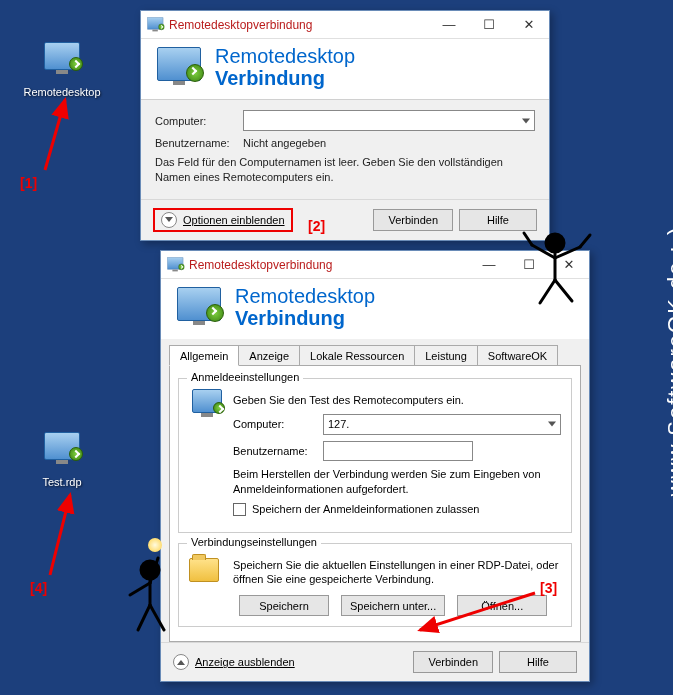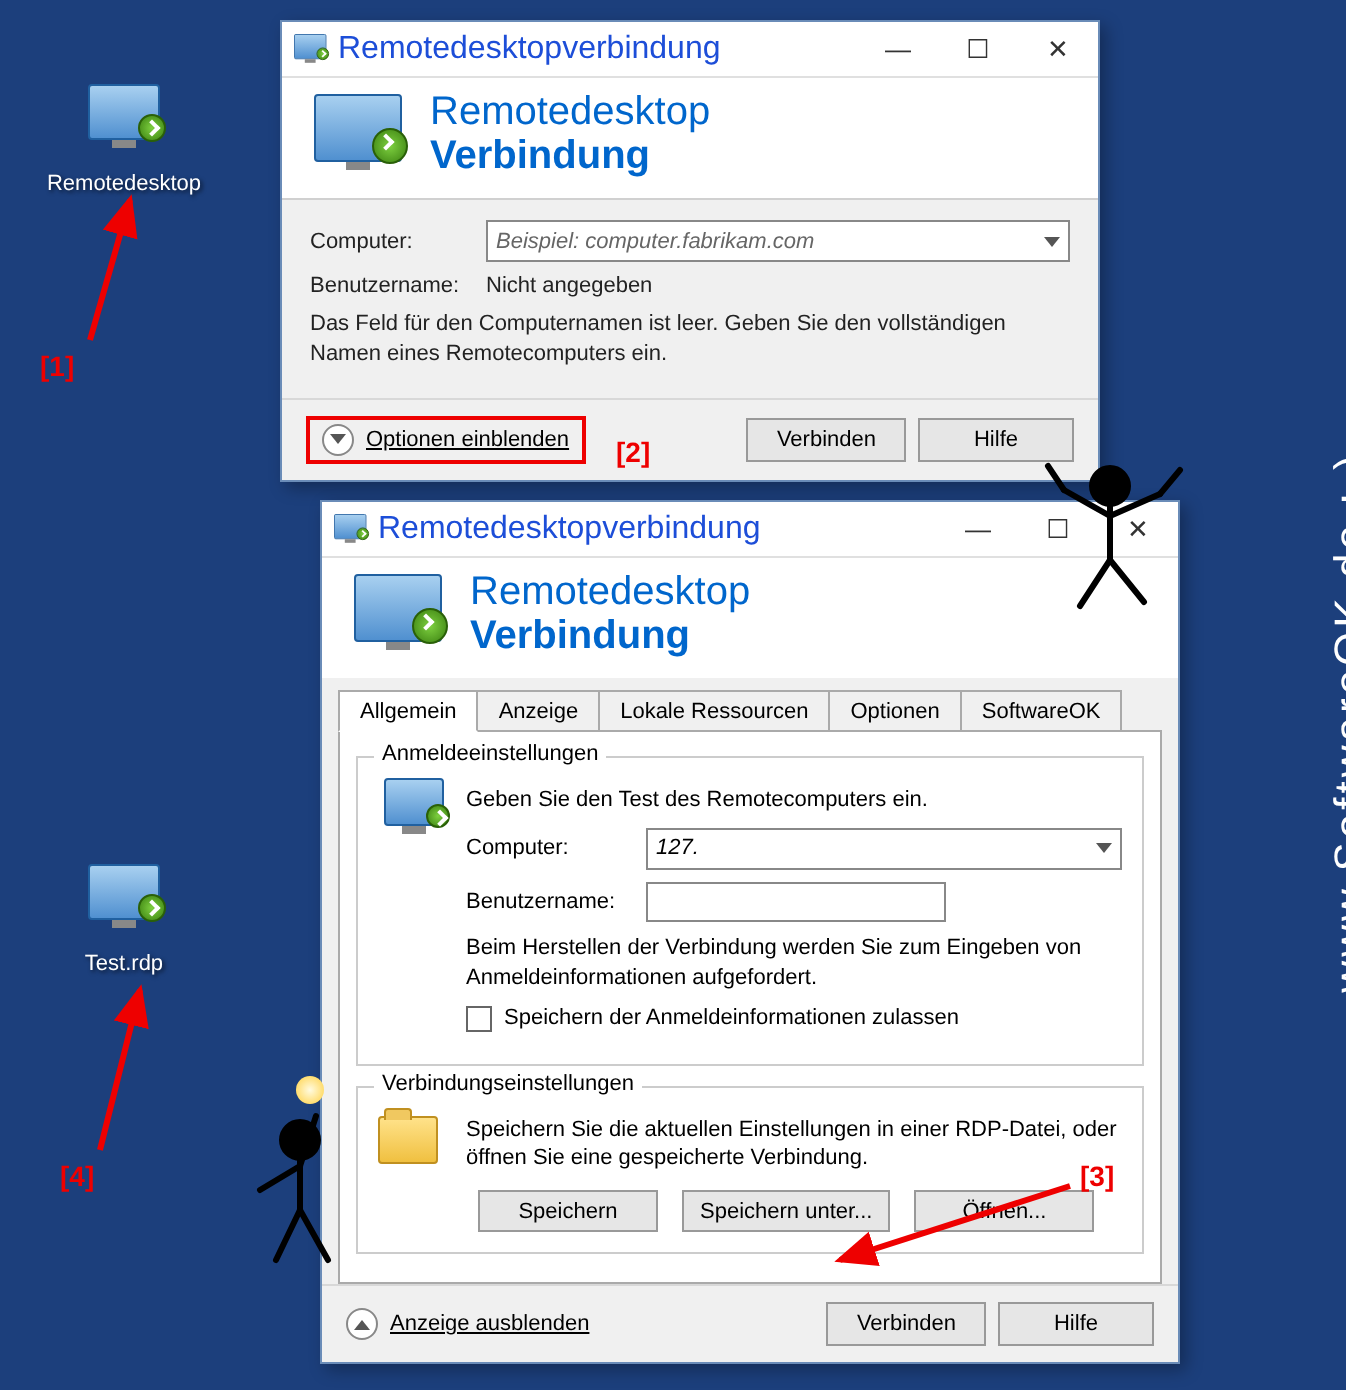--- a/index.html
+++ b/index.html
@@ -10,21 +10,21 @@
 .desktop-icon .label { text-shadow: 1px 1px 2px rgba(0,0,0,0.7); }
 
 .monitor-icon { width: 36px; height: 28px; background: linear-gradient(#a8d0f0, #5090d0); border: 1px solid #2060a0; border-radius: 2px; margin: 0 auto; position: relative; }
 .monitor-icon::after { content:""; position:absolute; bottom:-5px; left:50%; transform:translateX(-50%); width:12px; height:4px; background:#888; }
 .monitor-green { position:absolute; bottom:-2px; right:-4px; width:14px; height:14px; background:radial-gradient(#7ed040,#3a8010); border-radius:50%; border:1px solid #2a6008; }
 .monitor-green::before { content:""; position:absolute; left:3px; top:3px; width:4px; height:4px; border-right:2px solid #fff; border-bottom:2px solid #fff; transform:rotate(-45deg); }
 
 .window { position: absolute; background: #fff; border: 1px solid #6a8cb8; box-shadow: 3px 3px 8px rgba(0,0,0,0.3); }
 .titlebar { height: 28px; background: #fff; display: flex; align-items: center; padding: 0 0 0 6px; border-bottom: 1px solid #e0e0e0; }
 .titlebar .tb-icon { width: 16px; height: 16px; margin-right: 6px; position: relative; }
-.titlebar .title { flex: 1; font-size: 16px; color: #1d4ed8; }
+.titlebar .title { flex: 1; font-size: 12px; color: #b91c1c; }
 .winbtn { width: 40px; height: 28px; display:flex; align-items:center; justify-content:center; font-size:13px; color:#333; cursor:pointer; }
 
 .header-band { display:flex; align-items:center; padding: 6px 14px 10px; background:#fff; }
 .header-band .big-icon { width: 48px; height: 40px; margin-right: 12px; position:relative; }
 .header-title { font-size: 20px; color: #0066cc; line-height: 1.1; }
 .header-title .bold { font-weight: bold; }
 
 .hr { height:1px; background:#d0d0d0; }
 
 .body-area { padding: 10px 14px; background: #f0f0f0; font-size: 11px; color: #222; }
@@ -113,21 +113,20 @@
     <div class="header-title">
       <div>Remotedesktop</div>
       <div class="bold">Verbindung</div>
     </div>
   </div>
   <div class="hr"></div>
   <div class="body-area">
     <div class="row">
       <div class="lbl">Computer:</div>
       <div class="combo">
-        <span style="font-style:italic;">Beispiel: computer.fabrikam.com</span>
         <span class="arrow"></span>
       </div>
     </div>
     <div class="row">
       <div class="lbl">Benutzername:</div>
       <div>Nicht angegeben</div>
     </div>
     <div class="note">Das Feld für den Computernamen ist leer. Geben Sie den vollständigen Namen eines Remotecomputers ein.</div>
   </div>
   <div class="footer">
@@ -162,37 +161,37 @@
     <div class="header-title">
       <div>Remotedesktop</div>
       <div class="bold">Verbindung</div>
     </div>
   </div>
   <div style="padding:6px 8px 0; background:#f0f0f0;">
     <div class="tabs">
       <div class="tab active">Allgemein</div>
       <div class="tab">Anzeige</div>
       <div class="tab">Lokale Ressourcen</div>
-      <div class="tab">Optionen</div>
+      <div class="tab">Leistung</div>
       <div class="tab">SoftwareOK</div>
     </div>
     <div style="border:1px solid #aaa; border-top:none; background:#fff; padding:2px 4px 4px;">
       <div class="groupbox">
         <div class="legend">Anmeldeeinstellungen</div>
         <div class="inner">
           <div class="gicon">
               <div class="monitor-icon" style="width:30px;height:24px;">
                 <div class="monitor-green" style="width:12px;height:12px;"></div>
               </div>
             </div>
           <div class="gbody">
             <div class="note">Geben Sie den Test des Remotecomputers ein.</div>
             <div class="grow">
               <div class="glbl">Computer:</div>
-              <div class="combo" style="flex:1;font-style:italic;">
+              <div class="combo" style="flex:1;">
                 <span style="color:#000;">127.</span>
                 <span class="arrow"></span>
               </div>
             </div>
             <div class="grow">
               <div class="glbl">Benutzername:</div>
               <input class="txtinput" value="" style="">
             </div>
             <div class="note">Beim Herstellen der Verbindung werden Sie zum Eingeben von Anmeldeinformationen aufgefordert.</div>
             <div class="grow">

